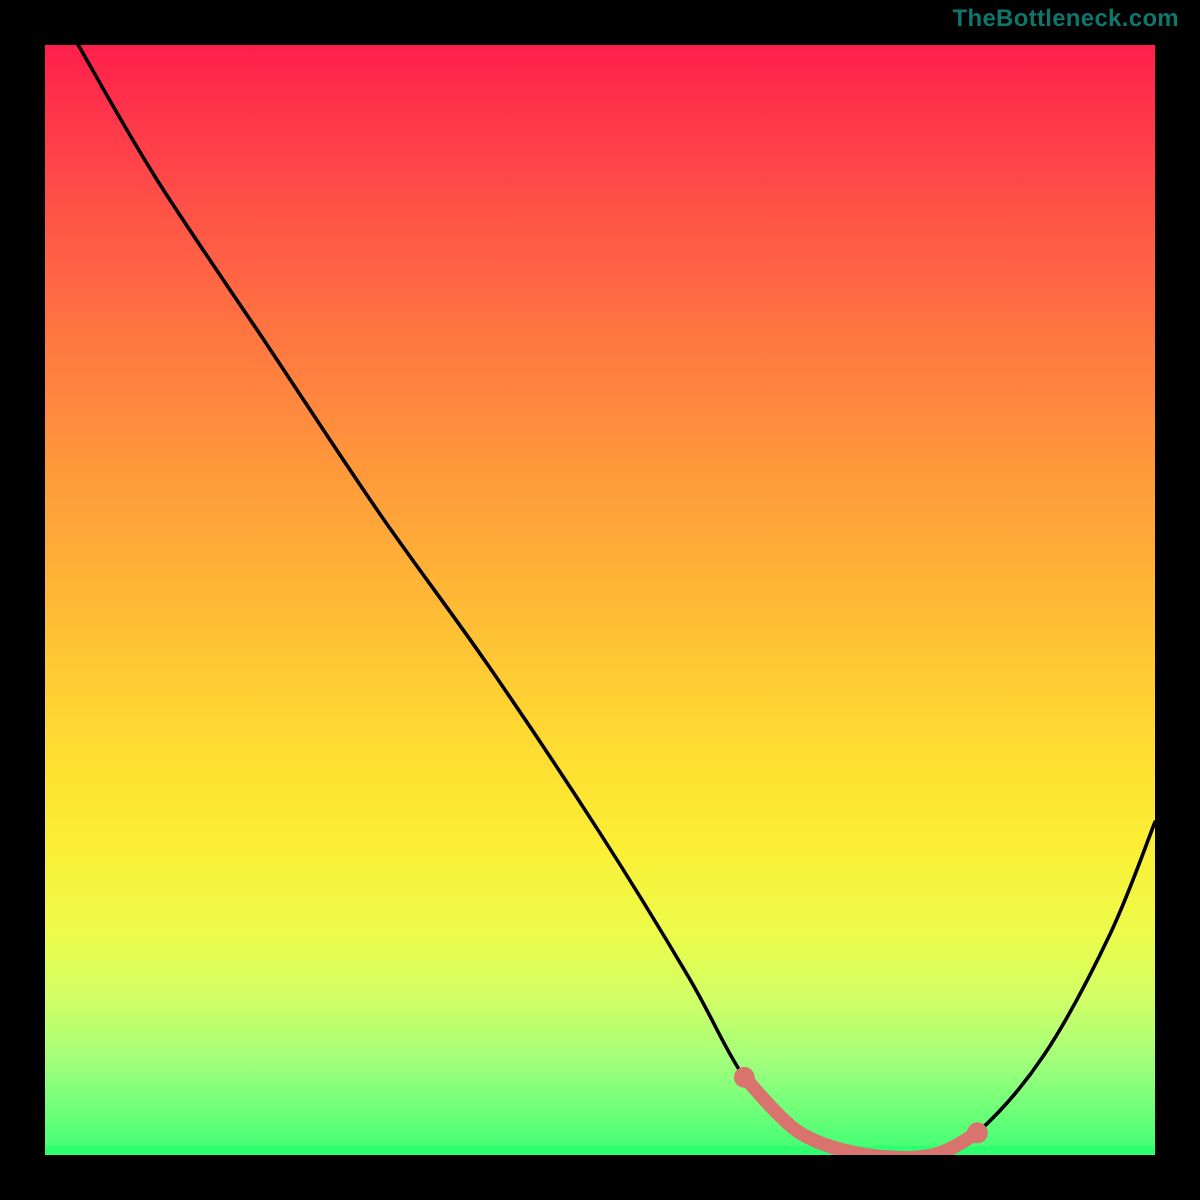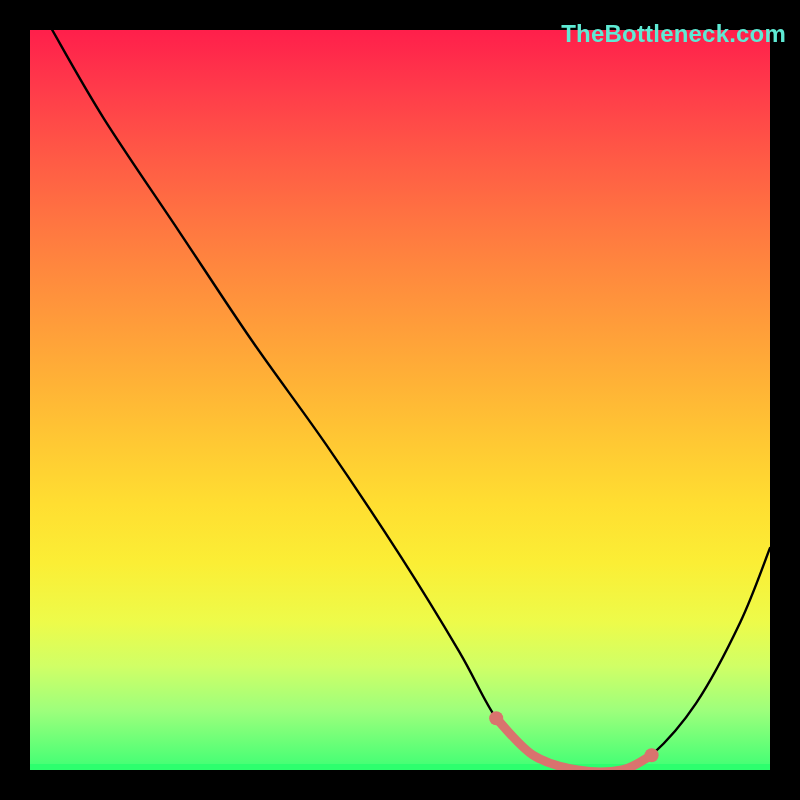--- a/index.html
+++ b/index.html
@@ -12,24 +12,24 @@
     font-family: Arial, Helvetica, sans-serif;
   }
   .frame {
     position: relative;
     width: 800px;
     height: 800px;
     background: #000;
   }
   .attribution {
     position: absolute;
-    top: 20px;
+    top: 4px;
     right: 14px;
-    color: #5eead4;
-    font-size: 24px;
+    color: #0f766e;
+    font-size: 16px;
     font-weight: 600;
     letter-spacing: 0.2px;
     z-index: 5;
   }
   .plot-area {
     position: absolute;
     left: 30px;
     top: 30px;
     width: 740px;
     height: 740px;

